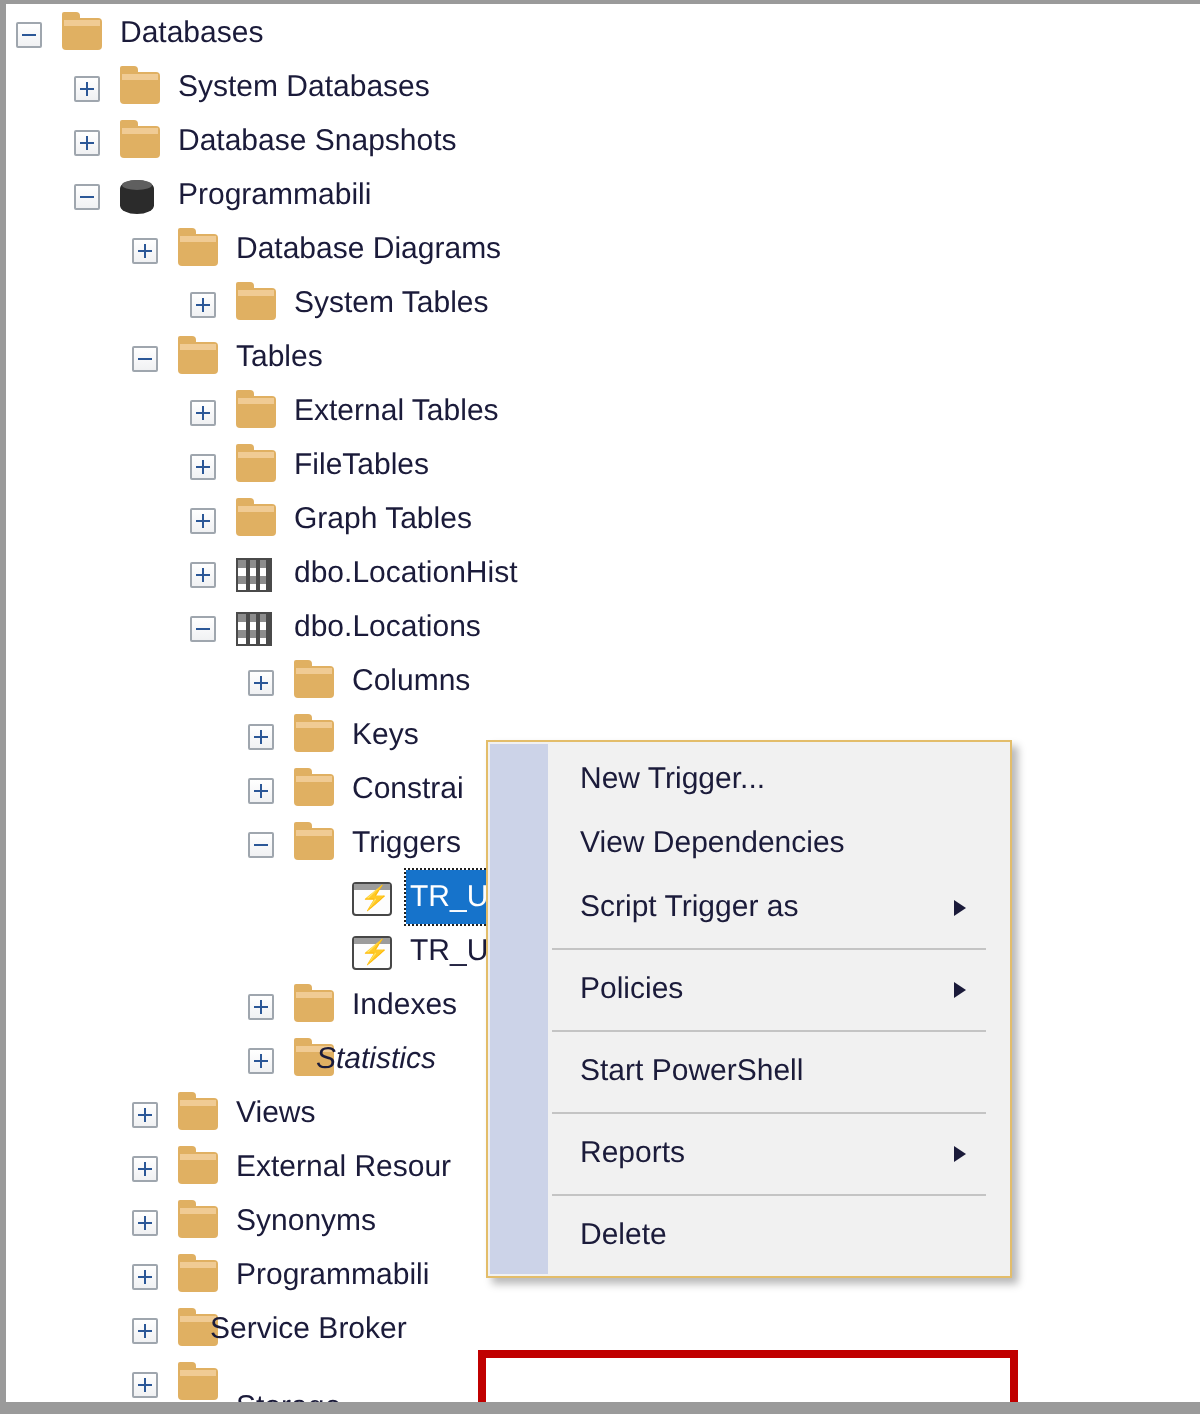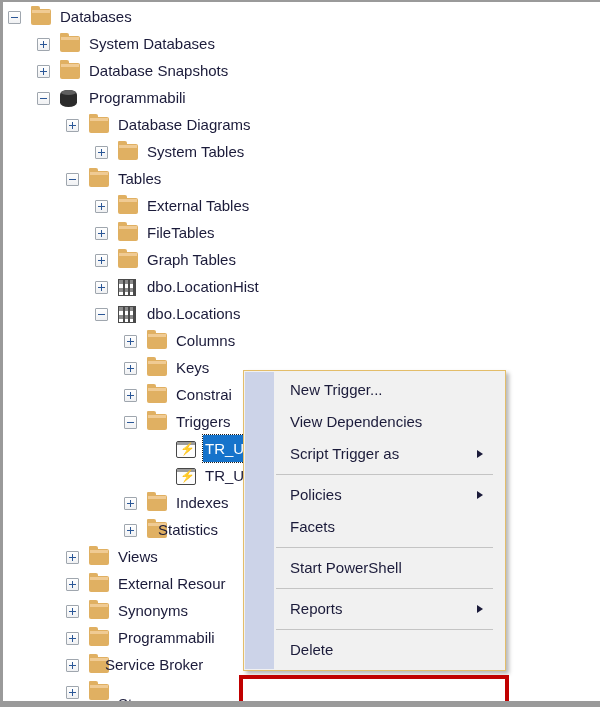--- a/index.html
+++ b/index.html
@@ -315,21 +315,21 @@
           <span class="tree-label" style="left: 200px;">TR_U</span>
         </div>
         <div class="tree-row">
           <span class="expander plus" style="left: 121px;"></span>
           <span class="node-icon ico-folder" style="left: 144px;"></span>
           <span class="tree-label" style="left: 171px;">Indexes</span>
         </div>
         <div class="tree-row">
           <span class="expander plus" style="left: 121px;"></span>
           <span class="node-icon ico-folder" style="left: 144px;"></span>
-          <span class="tree-label" style="left: 153px;">Statistics</span>
+          <span class="tree-label" style="left: 153px; font-style: italic;">Statistics</span>
         </div>
         <div class="tree-row">
           <span class="expander plus" style="left: 63px;"></span>
           <span class="node-icon ico-folder" style="left: 86px;"></span>
           <span class="tree-label" style="left: 113px;">Views</span>
         </div>
         <div class="tree-row">
           <span class="expander plus" style="left: 63px;"></span>
           <span class="node-icon ico-folder" style="left: 86px;"></span>
           <span class="tree-label" style="left: 113px;">External Resour</span>
@@ -357,21 +357,20 @@
       </div>
 
     <div id="context-menu">
       <div id="menu-gutter"></div>
       <div id="menu-items">
           <div class="menu-item"><span>New Trigger...</span></div>
           <div class="menu-item"><span>View Dependencies</span></div>
           <div class="menu-item"><span>Script Trigger as</span><span class="submenu-arrow"></span></div>
           <div class="menu-sep"></div>
           <div class="menu-item"><span>Policies</span><span class="submenu-arrow"></span></div>
-          <div class="menu-item"><span>Facets</span></div>
           <div class="menu-sep"></div>
           <div class="menu-item"><span>Start PowerShell</span></div>
           <div class="menu-sep"></div>
           <div class="menu-item"><span>Reports</span><span class="submenu-arrow"></span></div>
           <div class="menu-sep"></div>
           <div class="menu-item"><span>Delete</span></div>
         </div>
     </div>
 
     <div id="delete-highlight" style="border-color: rgb(192, 0, 0);"></div>

